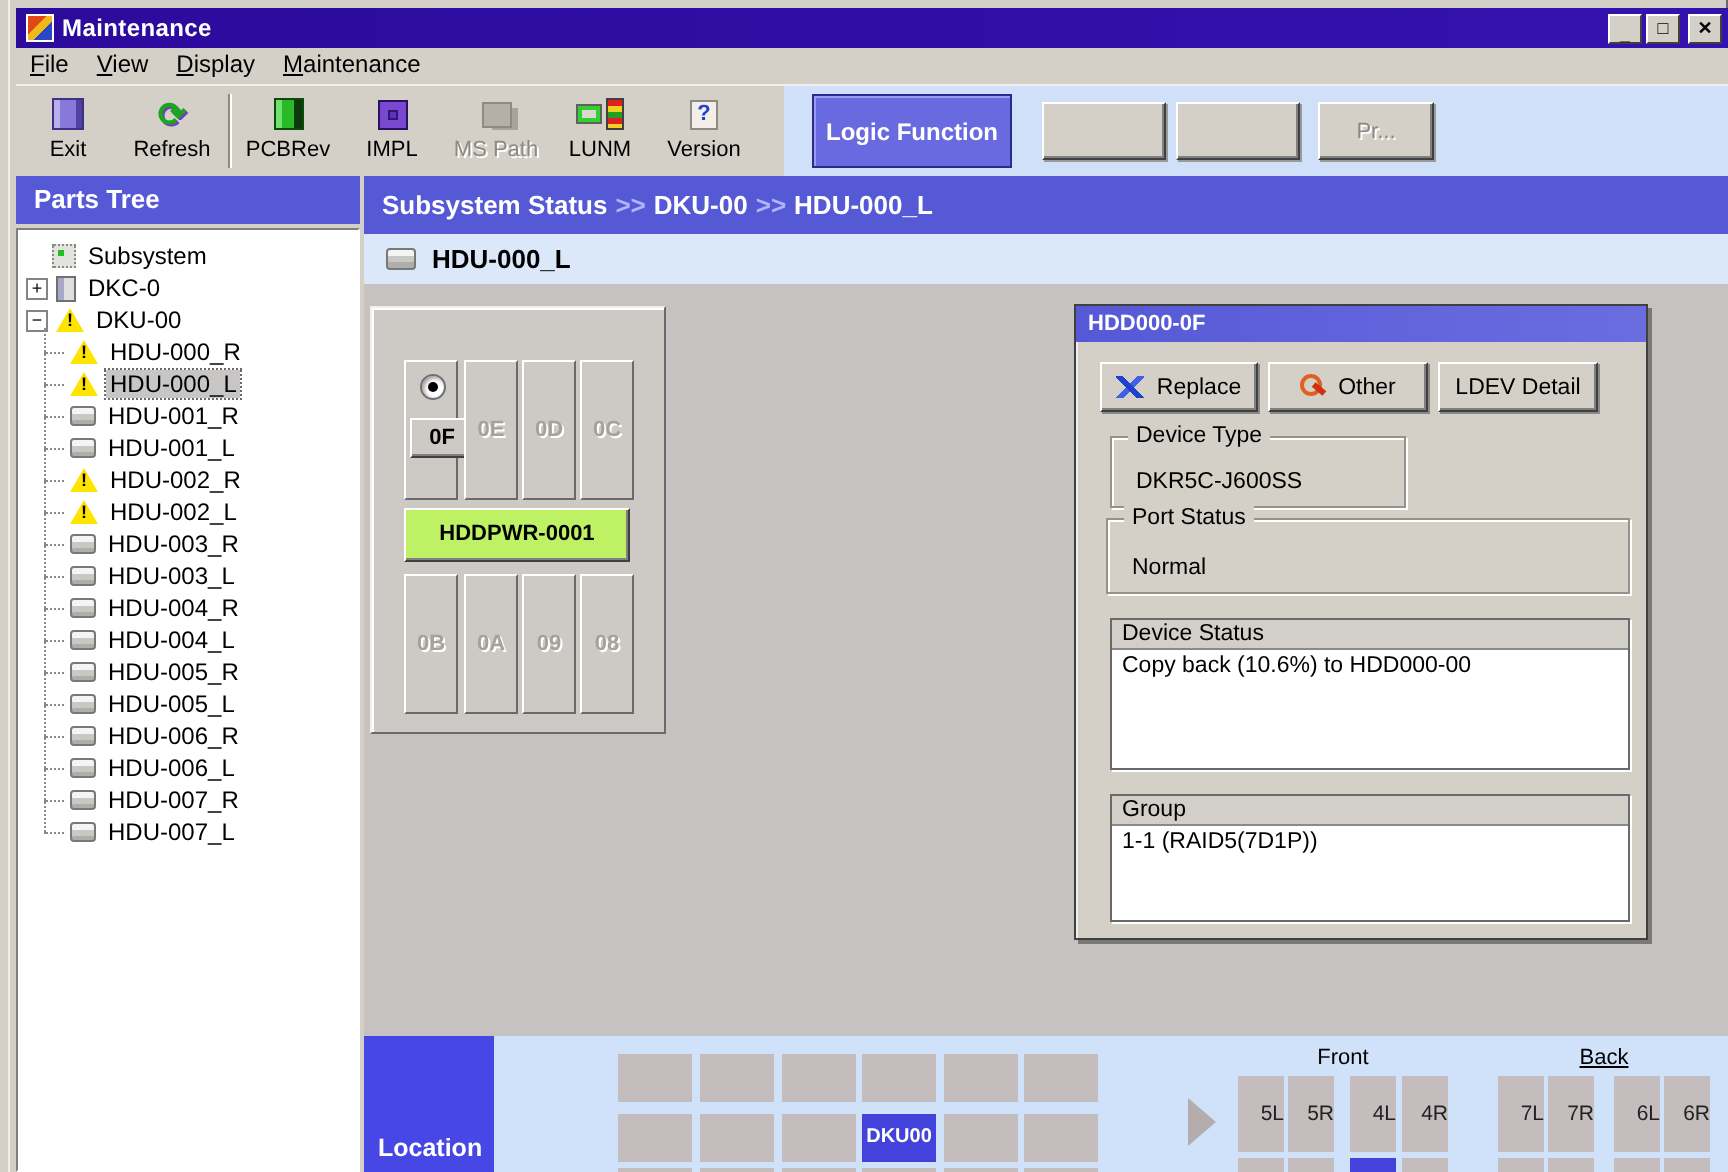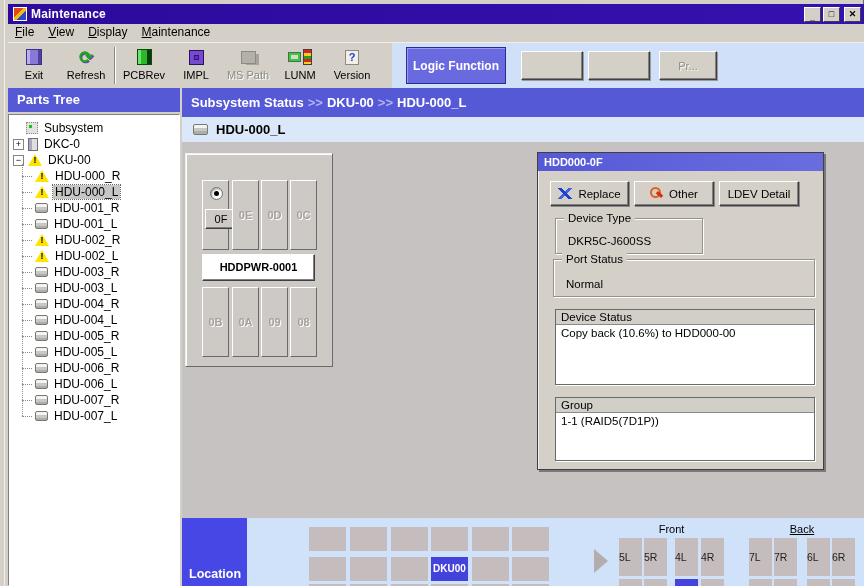--- a/index.html
+++ b/index.html
@@ -105,22 +105,22 @@
                 border:1px solid; border-color:#f0efec #6a6a6a #6a6a6a #f0efec; box-shadow: inset 1px 1px 0 #ffffff; }
   .slot { position:absolute; width:27px; height:70px; background:#cdc9c5; border:1px solid;
           border-color:#ffffff #6a6a6a #6a6a6a #ffffff; text-align:center; }
   .slot .dis { display:block; line-height:68px; font-size:11px; font-weight:bold; color:#a5a19b;
                text-shadow:1px 1px 0 #ffffff; }
   .radio { position:absolute; left:7px; top:6px; width:13px; height:13px; border-radius:50%; background:#ffffff;
            border:1px solid #707070; box-shadow: inset 1px 1px 2px #9a9a9a; }
   .radio::after { content:""; position:absolute; left:3px; top:3px; width:5px; height:5px; border-radius:50%; background:#000; }
   .slot-btn { position:absolute; left:2px; top:28px; width:32px; height:20px; background:#cdc9c5;
               border:1px solid; border-color:#ffffff #404040 #404040 #ffffff; box-shadow: inset -1px -1px 0 #808080;
-              font-size:11px; font-weight:normal; color:#000; line-height:18px; text-align:center; }
-  .pwr-btn { position:absolute; left:16px; top:100px; width:113px; height:27px; background:#ffffff;
+              font-size:11px; font-weight:bold; color:#000; line-height:18px; text-align:center; }
+  .pwr-btn { position:absolute; left:16px; top:100px; width:113px; height:27px; background:#bef264;
              border:1px solid; border-color:#ffffff #404040 #404040 #ffffff; box-shadow: inset -1px -1px 0 #808080;
              font-size:11px; font-weight:bold; color:#000; text-align:center; line-height:25px; }
 
   
   .hdd-panel { position:absolute; left:355px; top:10px; width:287px; height:318px; background:#d4d0c8;
                border:1px solid #404040; box-shadow: inset 1px 1px 0 #f0efec, 2px 2px 0 rgba(60,60,60,.55); }
   .hp-header { height:18px; background:linear-gradient(90deg,#5659d6,#6a6de0); color:#fff; font-size:11px;
                font-weight:bold; line-height:18px; padding-left:6px; }
   .hp-btn { position:absolute; top:28px; height:25px; background:#d4d0c8; border:1px solid;
             border-color:#ffffff #404040 #404040 #ffffff; box-shadow: inset -1px -1px 0 #808080, 1px 1px 0 #8a8a8a;
@@ -146,21 +146,21 @@
   .lb-gr { left:17px; top:244px; width:260px; height:64px; }
 
   
   .bottom { height:68px; position:relative; background:#cfe2fa; overflow:hidden; }
   .loc-box { position:absolute; left:0; top:0; width:65px; height:68px; background:#4647e5; }
   .loc-box span { position:absolute; left:7px; bottom:5px; color:#fff; font-weight:bold; font-size:12.5px; }
   .gc { position:absolute; width:37px; height:24px; background:#c5bdbd; }
   .gc.sliver { top:66px; height:4px; }
   .gc.hl { background:#4343dc; color:#ffffff; font-size:10px; font-weight:bold; text-align:center; line-height:24px; }
   .lc { position:absolute; top:20px; width:23px; height:38px; background:#c5bdbd; font-size:10.5px; color:#222;
-        text-align:left; line-height:38px; }
+        text-align:right; line-height:38px; }
   .pc { position:absolute; top:61px; width:23px; height:10px; background:#c5bdbd; }
   .pc.hl { background:#4444dd; }
   .grp-label { position:absolute; top:5px; font-size:11px; color:#000; text-align:center; }
   .fl { left:437px; width:105px; } .bl { left:567px; width:106px;text-decoration:underline; }
   .triangle { position:absolute; left:412px; top:31px; width:0; height:0;
               border-left:14px solid #b5adad; border-top:12px solid transparent; border-bottom:12px solid transparent; }
 </style>
 </head>
 <body>
 

